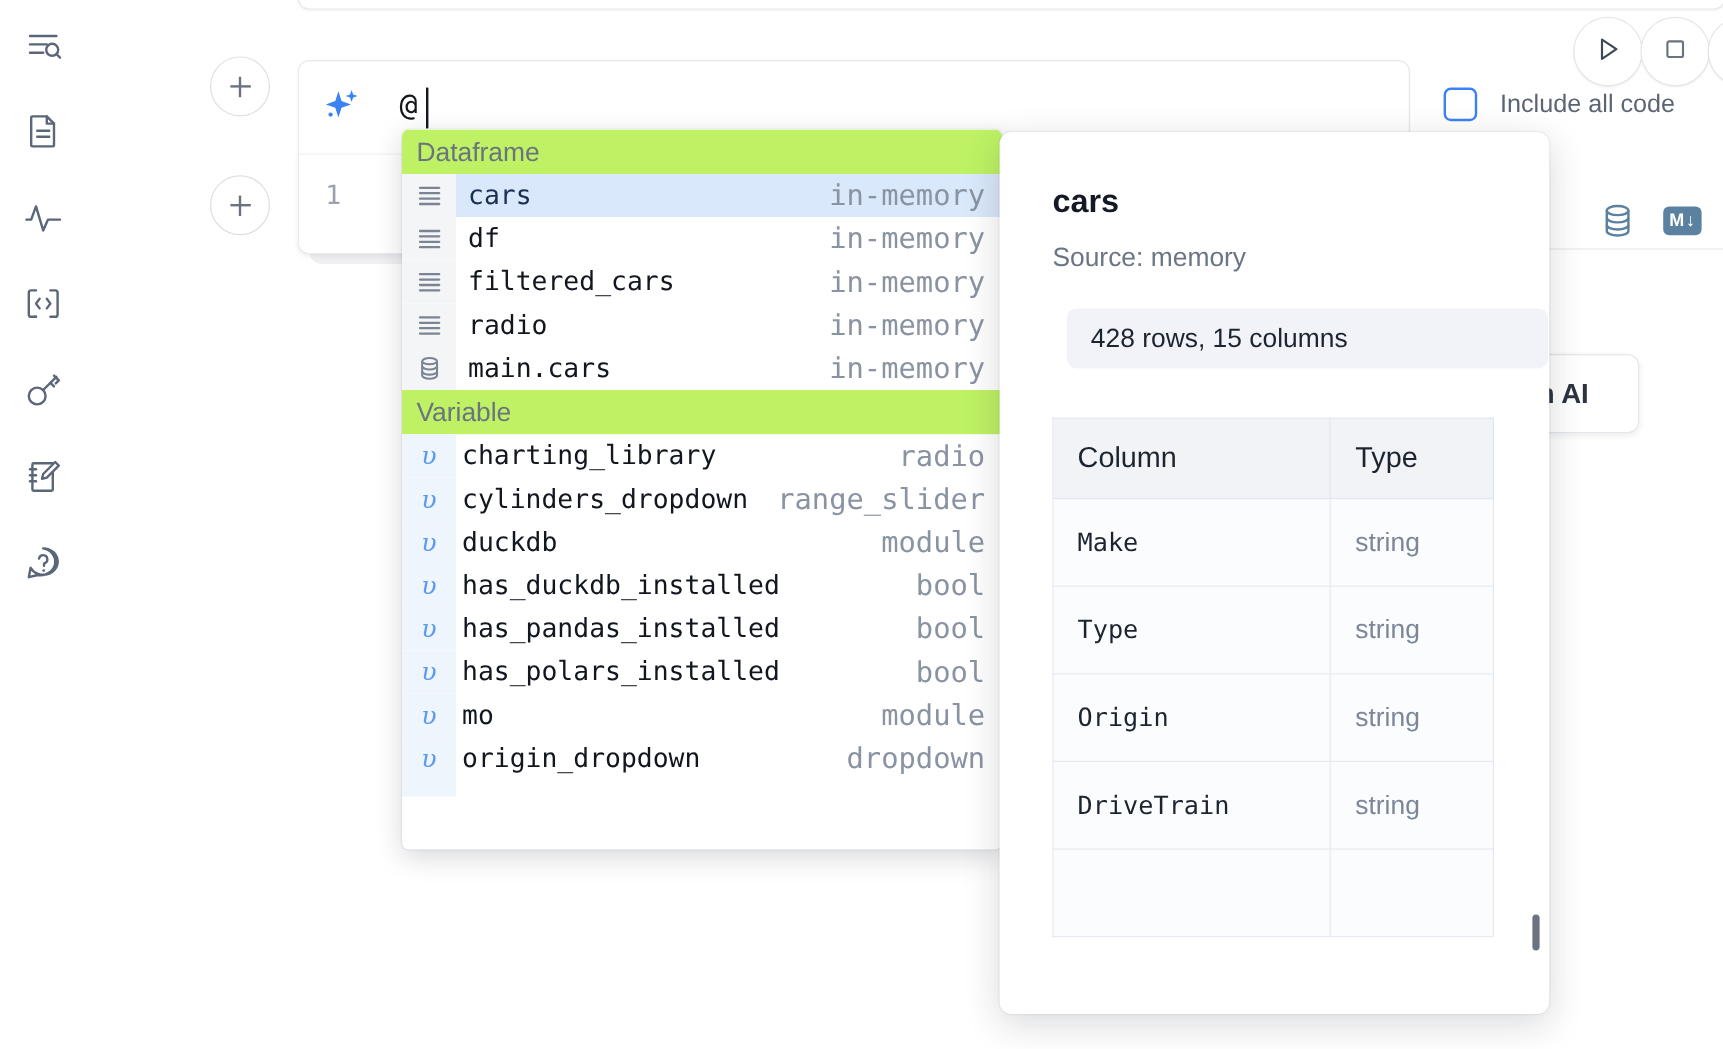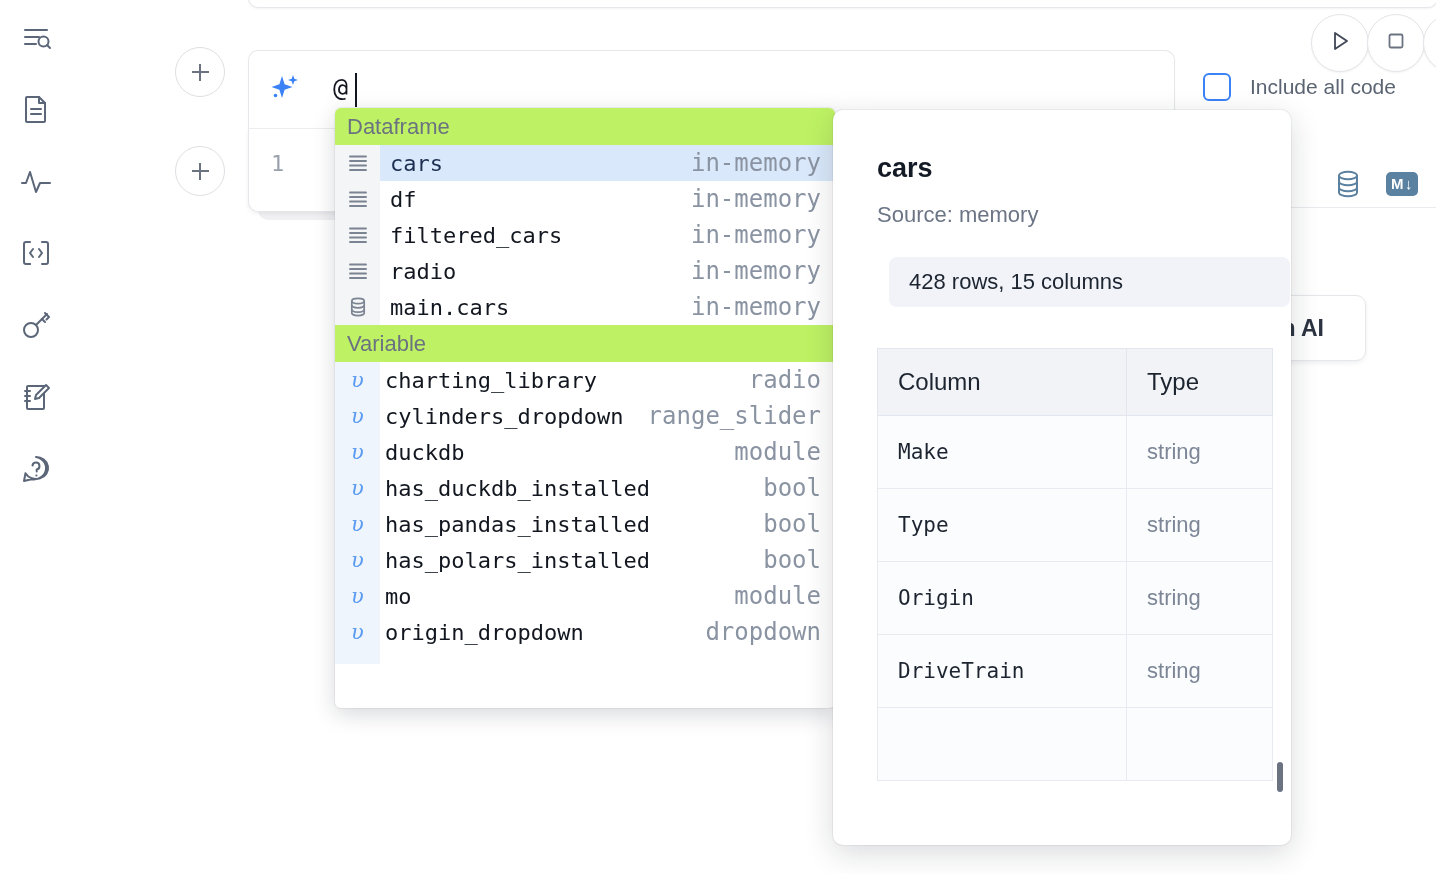--- a/index.html
+++ b/index.html
@@ -275,21 +275,21 @@
     border-radius: 8px;
     display: flex; align-items: center;
     padding-left: 20px;
     box-sizing: border-box;
     font-size: 22px;
     color: #1c2430;
     margin-left: 12px;
   }
   #schema-table {
     position: absolute; left: 44px; top: 238px;
-    width: 396px;
+    width: 368px;
     border-collapse: collapse;
   }
   #schema-table th {
     background: #f1f3f7;
     text-align: left;
     font-weight: normal;
     font-size: 24px;
     color: #1c2430;
     padding: 19px 0 19px 20px;
     border: 1px solid #e2e6ee;

